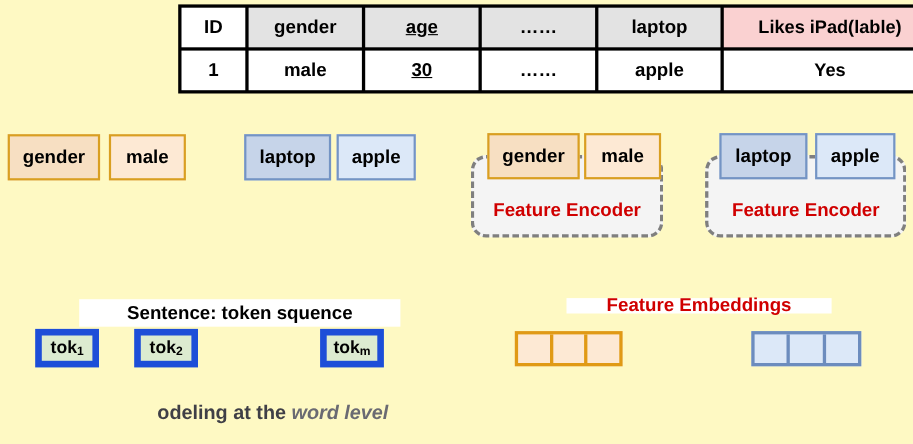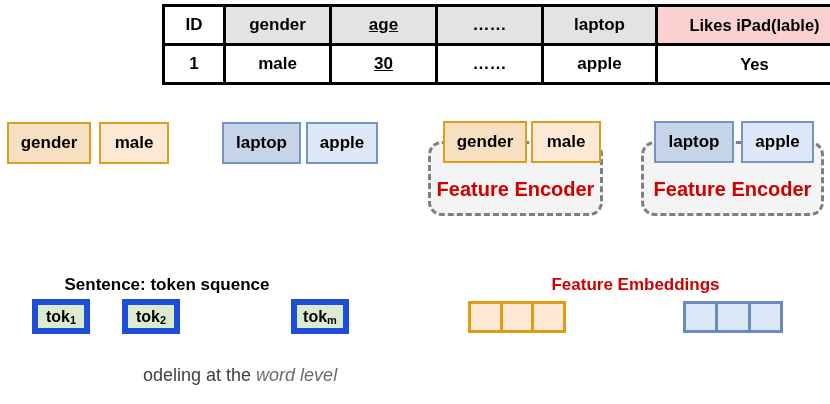--- a/index.html
+++ b/index.html
@@ -4,21 +4,21 @@
 <style>
   html, body {
     margin: 0;
     padding: 0;
     background: #000000;
   }
   #canvas {
     position: relative;
     width: 830px;
     height: 404px;
-    background: #ffffff;
+    background: #fef9c3;
     overflow: hidden;
     font-family: "Liberation Sans", sans-serif;
   }
 
   
   #data-table {
     position: absolute;
     left: 162px;
     top: 4px;
     width: 650px;
@@ -103,21 +103,21 @@
     background: #f4f4f4;
     border: 3px dashed #7f7f7f;
     border-radius: 14px;
   }
   .encoder-label {
     position: absolute;
     left: 0;
     right: 0;
     bottom: 12px;
     text-align: center;
-    font-size: 20px;
+    font-size: 17px;
     font-weight: bold;
     color: #d00000;
     white-space: nowrap;
   }
 
   
   .band {
     position: absolute;
     box-sizing: border-box;
     background: #ffffff;
@@ -143,21 +143,21 @@
   }
   .emb-orange { border: 3px solid #e09a15; background: #fde9d4; }
   .emb-orange .cell + .cell { border-left: 3px solid #e09a15; }
   .emb-blue { border: 3px solid #6c8cbe; background: #dce8f8; }
   .emb-blue .cell + .cell { border-left: 3px solid #6c8cbe; }
 
   
   .caption {
     position: absolute;
     font-size: 18px;
-    font-weight: normal;
+    font-weight: bold;
     color: #3f3f46;
     white-space: nowrap;
   }
   .caption i {
     font-style: italic;
     color: #6a6a72;
   }
 </style>
 </head>
 <body>
@@ -196,36 +196,36 @@
   </div>
   <div class="chip chip-orange-dark" style="left:443px; top:121px; width:84px; height:42px;">gender</div>
   <div class="chip chip-orange-light" style="left:531px; top:121px; width:70px; height:42px;">male</div>
 
   <div class="encoder-panel" style="left:641px; top:141px; width:183px; height:75px;">
     <div class="encoder-label">Feature Encoder</div>
   </div>
   <div class="chip chip-blue-dark" style="left:654px; top:121px; width:80px; height:42px;">laptop</div>
   <div class="chip chip-blue-light" style="left:741px; top:121px; width:73px; height:42px;">apple</div>
 
-  <div class="band band-black" style="left:44px; top:272px; width:246px; height:25px;">Sentence: token squence</div>
+  <div class="band band-black" style="left:72px; top:272px; width:292px; height:25px;">Sentence: token squence</div>
 
   <div class="chip chip-green" style="left:32px; top:299px; width:58px; height:35px;">
     <span>tok</span>
       <sub>1</sub>
   </div>
   <div class="chip chip-green" style="left:122px; top:299px; width:58px; height:35px;">
     <span>tok</span>
       <sub>2</sub>
   </div>
   <div class="chip chip-green" style="left:291px; top:299px; width:58px; height:35px;">
     <span>tok</span>
       <sub>m</sub>
   </div>
 
-  <div class="band band-red" style="left:515px; top:271px; width:241px; height:27px;">Feature Embeddings</div>
+  <div class="band band-red" style="left:515px; top:271px; width:241px; height:14px;">Feature Embeddings</div>
 
   <div class="emb-strip emb-orange" style="left:468px; top:301px; width:98px; height:32px;">
     <div class="cell"></div>
     <div class="cell"></div>
     <div class="cell"></div>
   </div>
 
   <div class="emb-strip emb-blue" style="left:683px; top:301px; width:100px; height:32px;">
     <div class="cell"></div>
     <div class="cell"></div>

